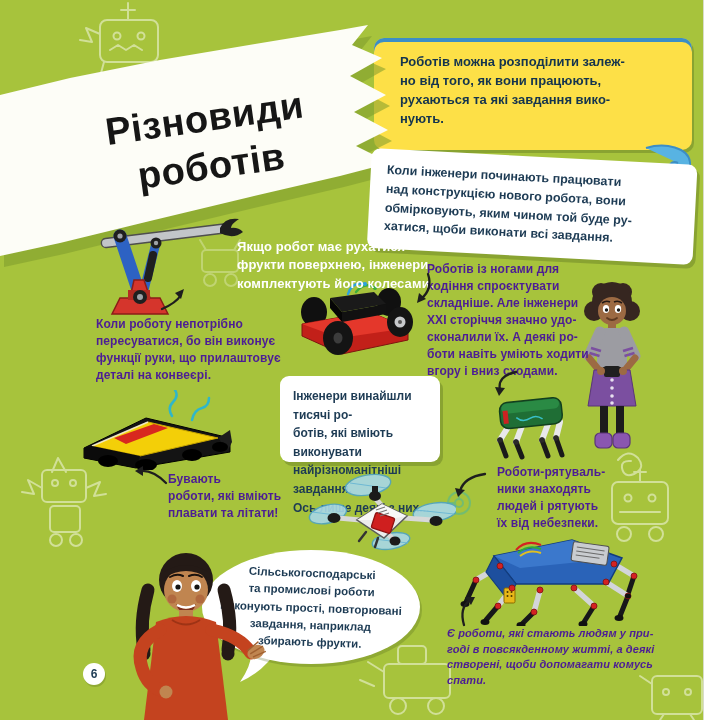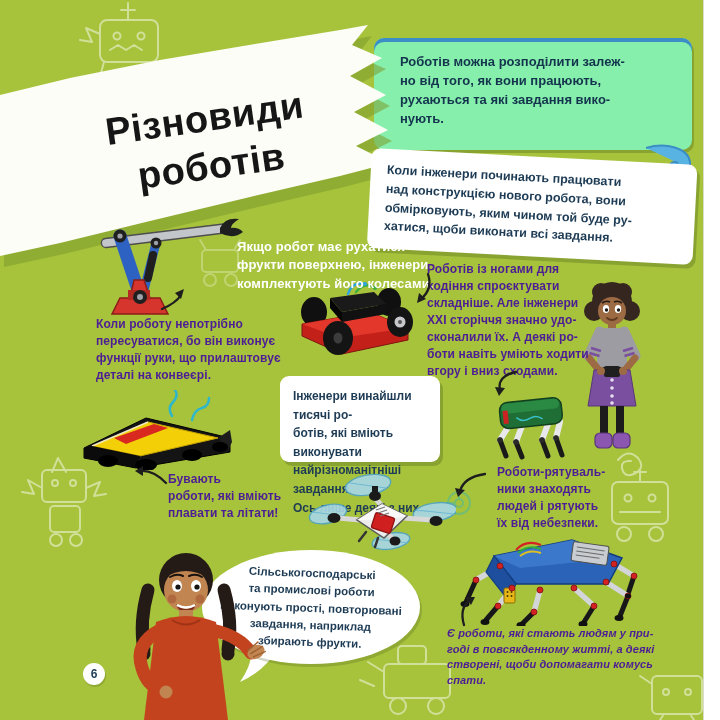--- a/index.html
+++ b/index.html
@@ -14,21 +14,21 @@
     color:#4c1d95;font-size:13px;line-height:1.42;letter-spacing:.1px;
   }
   .note.white{color:#ffffff;}
   .title{
     position:absolute;left:58px;top:95px;width:300px;text-align:center;
     font-size:38px;line-height:1.25;font-weight:800;color:#161616;
     transform:rotate(-8deg);white-space:pre-line;letter-spacing:.5px;
   }
   .bubble-blue{
     position:absolute;left:374px;top:38px;width:318px;height:112px;
-    background:#86efac;border-radius:10px;
+    background:#fde047;border-radius:10px;
     box-shadow:inset 0 4px 0 #3c8ec6, 2px 3px 0 rgba(70,90,25,.30);
   }
   .bubble-blue .txt{
     position:absolute;left:26px;top:15px;right:12px;
     font-weight:bold;font-size:13px;line-height:1.45;color:#14344e;white-space:pre-line;
   }
   .box-white{
     position:absolute;background:#ffffff;border-radius:9px;
     box-shadow:3px 4px 0 rgba(70,90,25,.30);
   }

